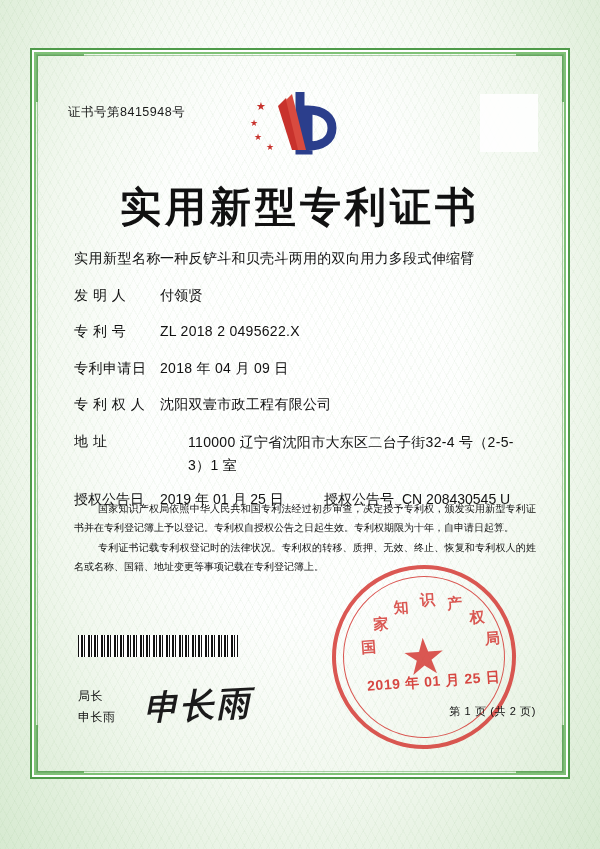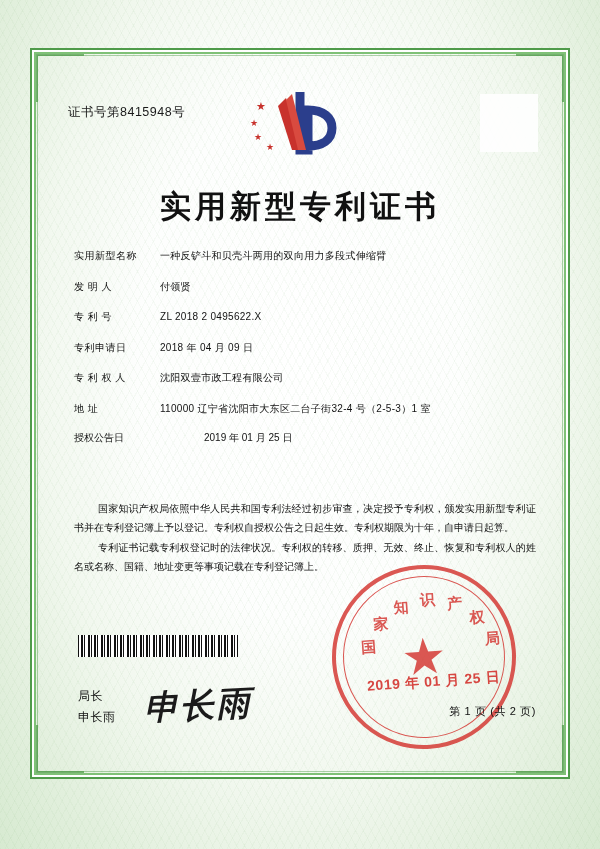--- a/index.html
+++ b/index.html
@@ -100,65 +100,64 @@
     top: 18px;
     transform: translateX(-50%);
     width: 108px;
     height: 72px;
   }
 
   .title {
     position: absolute;
     left: 0;
     right: 0;
-    top: 116px;
+    top: 110px;
     text-align: center;
     font-family: Liberation Mono, monospace;
-    font-size: 31px;
+    font-size: 41px;
     font-weight: bold;
     letter-spacing: 4px;
     color: #111111;
   }
 
   .fields {
     position: absolute;
     left: 26px;
     right: 20px;
     top: 178px;
-    font-size: 10px;
+    font-size: 14px;
     color: #111111;
   }
 
   .row {
     display: flex;
     align-items: flex-start;
     margin-bottom: 15.5px;
     line-height: 1.5;
   }
   .row .lbl {
     width: 86px;
     flex: 0 0 86px;
     letter-spacing: 0.5px;
     white-space: nowrap;
   }
   .row .val {
     flex: 1;
     letter-spacing: 0.3px;
   }
-  .row.addr { margin-bottom: 14px; }
+  .row.addr { margin-bottom: 14px; gap: 28px; }
   .row.addr .val { line-height: 1.65; }
 
   .row-two {
     display: flex;
     align-items: flex-start;
     margin-bottom: 16px;
   }
   .row-two .half {
     display: flex;
-    gap: 44px;
   }
   .row-two .half.first { flex: 0 0 250px; }
   .row-two .half .lbl { width: 86px; flex: 0 0 86px; white-space: nowrap; }
   .row-two .half.second .lbl { width: auto; flex: 0 0 auto; margin-right: 8px; }
 
   .para {
     position: absolute;
     left: 26px;
     right: 16px;
     top: 430px;
@@ -342,20 +341,24 @@
       <div class="row addr">
         <div class="lbl">地        址</div>
         <div class="val">110000 辽宁省沈阳市大东区二台子街32-4 号（2-5-3）1 室</div>
       </div>
 
       <div class="row-two">
         <div class="half first">
           <div class="lbl">授权公告日</div>
           <div class="val">2019 年 01 月 25 日</div>
         </div>
+        <div class="half second">
+          <div class="lbl">授权公告号</div>
+          <div class="val">CN 208430545 U</div>
+        </div>
       </div>
 
     </div>
 
     <div class="para">
       <p>国家知识产权局依照中华人民共和国专利法经过初步审查，决定授予专利权，颁发实用新型专利证书并在专利登记簿上予以登记。专利权自授权公告之日起生效。专利权期限为十年，自申请日起算。</p>
       <p>专利证书记载专利权登记时的法律状况。专利权的转移、质押、无效、终止、恢复和专利权人的姓名或名称、国籍、地址变更等事项记载在专利登记簿上。</p>
     </div>
 
     <div class="barcode"></div>

